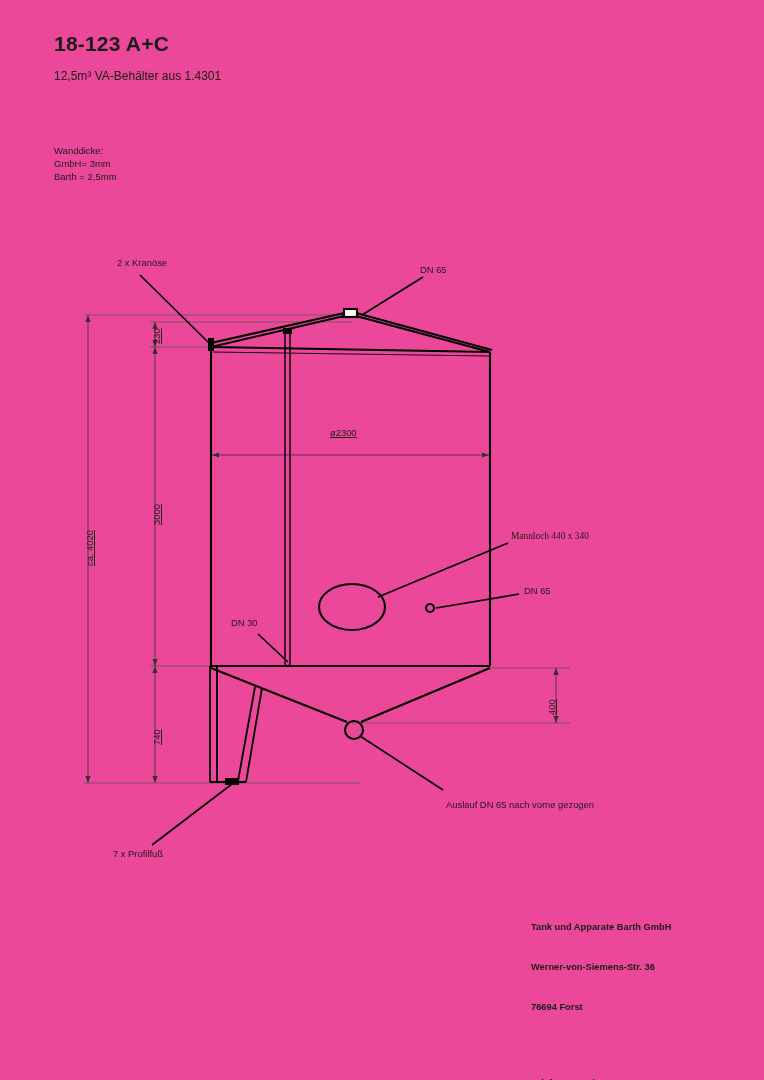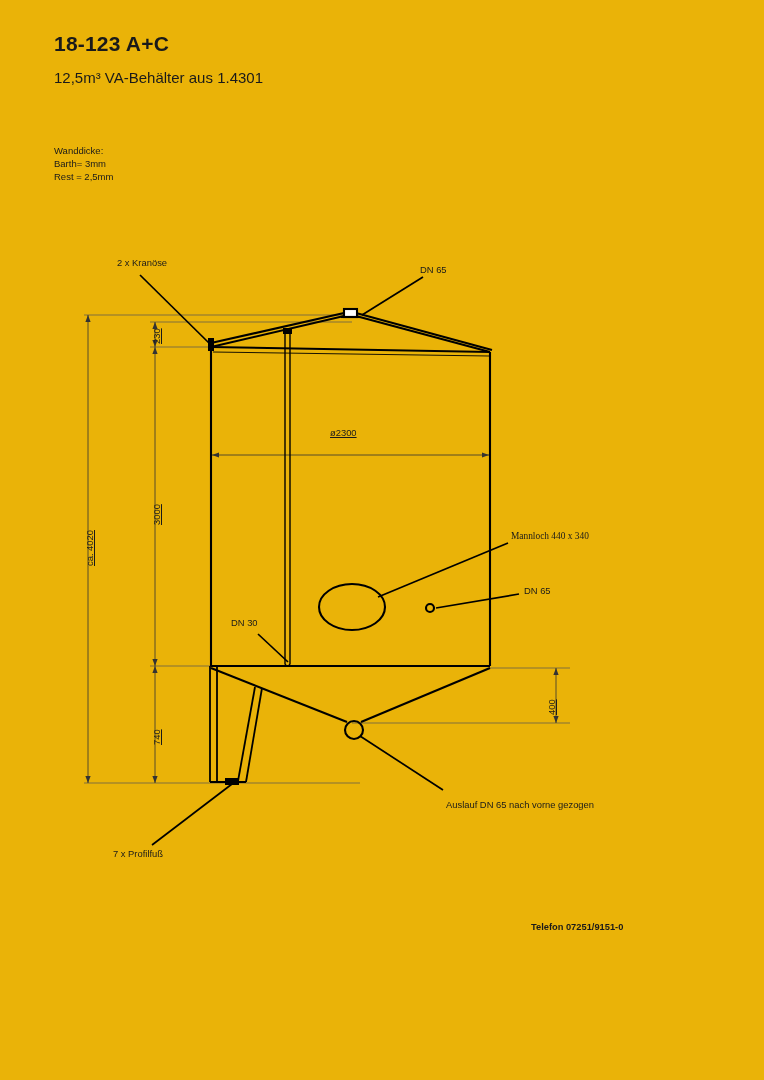--- a/index.html
+++ b/index.html
@@ -9,21 +9,21 @@
     background: #ffffff;
   }
   body {
     font-family: "Liberation Sans", sans-serif;
     color: #1a1a1a;
   }
   #page {
     position: relative;
     width: 764px;
     height: 1080px;
-    background: #eab308;
+    background: #ec4899;
     overflow: hidden;
   }
   #drawing-svg {
     position: absolute;
     left: 0;
     top: 0;
     width: 764px;
     height: 1080px;
   }
   .title-block {
@@ -32,21 +32,21 @@
     top: 32px;
   }
   .drawing-number {
     font-size: 21px;
     font-weight: bold;
     letter-spacing: 0.2px;
     margin: 0;
     line-height: 1.1;
   }
   .subtitle {
-    font-size: 15px;
+    font-size: 12px;
     margin: 14px 0 0 0;
     line-height: 1.2;
   }
   .wall-spec {
     position: absolute;
     left: 54px;
     top: 100px;
     font-size: 9.5px;
     line-height: 1.38;
     margin-top: 44px;
@@ -89,22 +89,22 @@
 
 <div id="page">
 
   <div class="title-block">
     <p class="drawing-number">18-123 A+C</p>
     <p class="subtitle">12,5m³ VA-Behälter aus 1.4301</p>
   </div>
 
   <div class="wall-spec">
     <div>Wanddicke:</div>
-    <div>Barth= 3mm</div>
-    <div>Rest = 2,5mm</div>
+    <div>GmbH= 3mm</div>
+    <div>Barth = 2,5mm</div>
   </div>
 
   <svg id="drawing-svg" viewBox="0 0 764 1080">
 
     <g stroke="#555555" stroke-width="0.7" fill="none">
 
       <line x1="84" y1="315" x2="352" y2="315"></line>
 
       <line x1="150" y1="322" x2="352" y2="322"></line>
 
@@ -246,20 +246,25 @@
   <div class="dimlbl vert" style="left:152px; top:525px;">3000</div>
 
   <div class="dimlbl vert" style="left:152px; top:745px;">740</div>
 
   <div class="dimlbl vert" style="left:85px; top:566px;">ca. 4020</div>
 
   <div class="dimlbl vert" style="left:547px; top:715px;">400</div>
 
   <div class="footer-block">
     <div class="grp">
+      <div>Tank und Apparate Barth GmbH</div>
+      <div>Werner-von-Siemens-Str. 36</div>
+      <div>76694 Forst</div>
+    </div>
+    <div class="grp">
       <div>Telefon 07251/9151-0</div>
       
       
       
     </div>
   </div>
 
 </div>
 
 </body></html>

